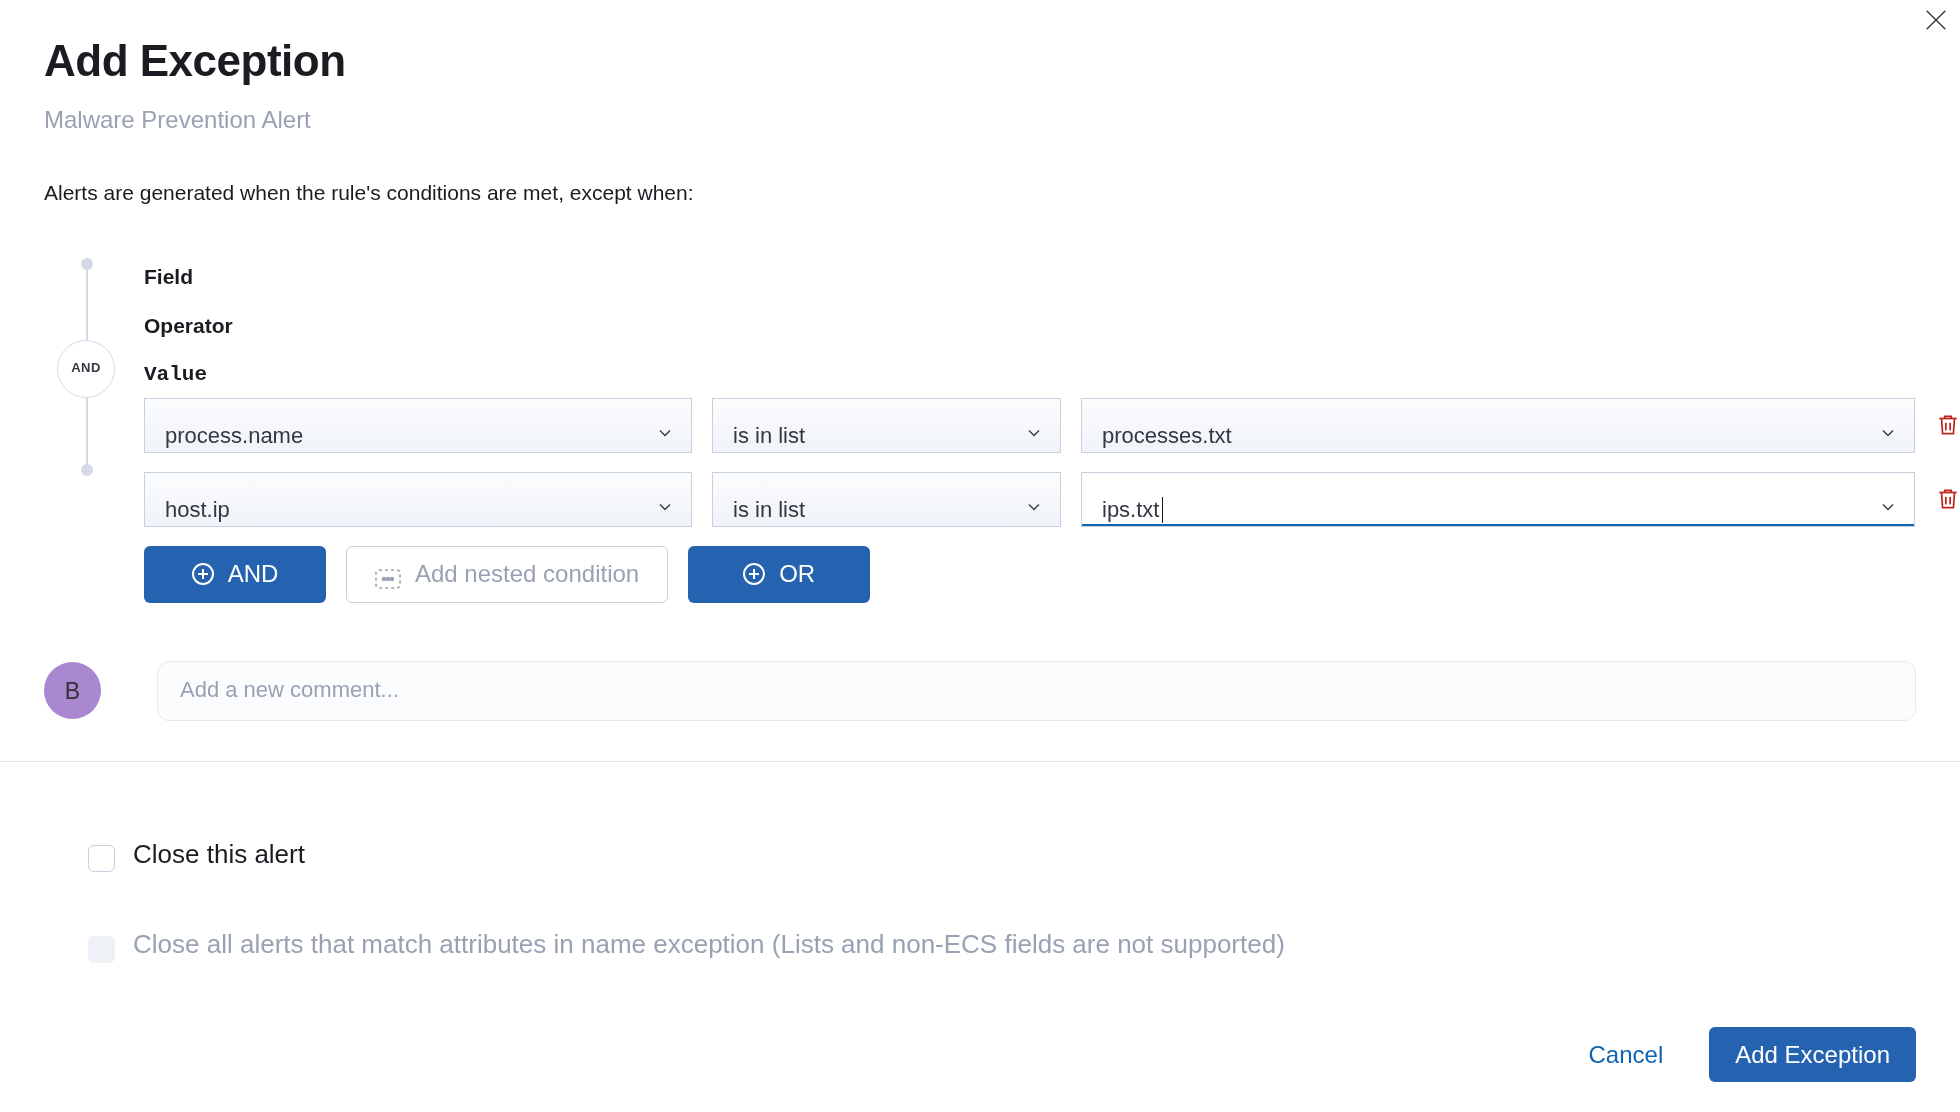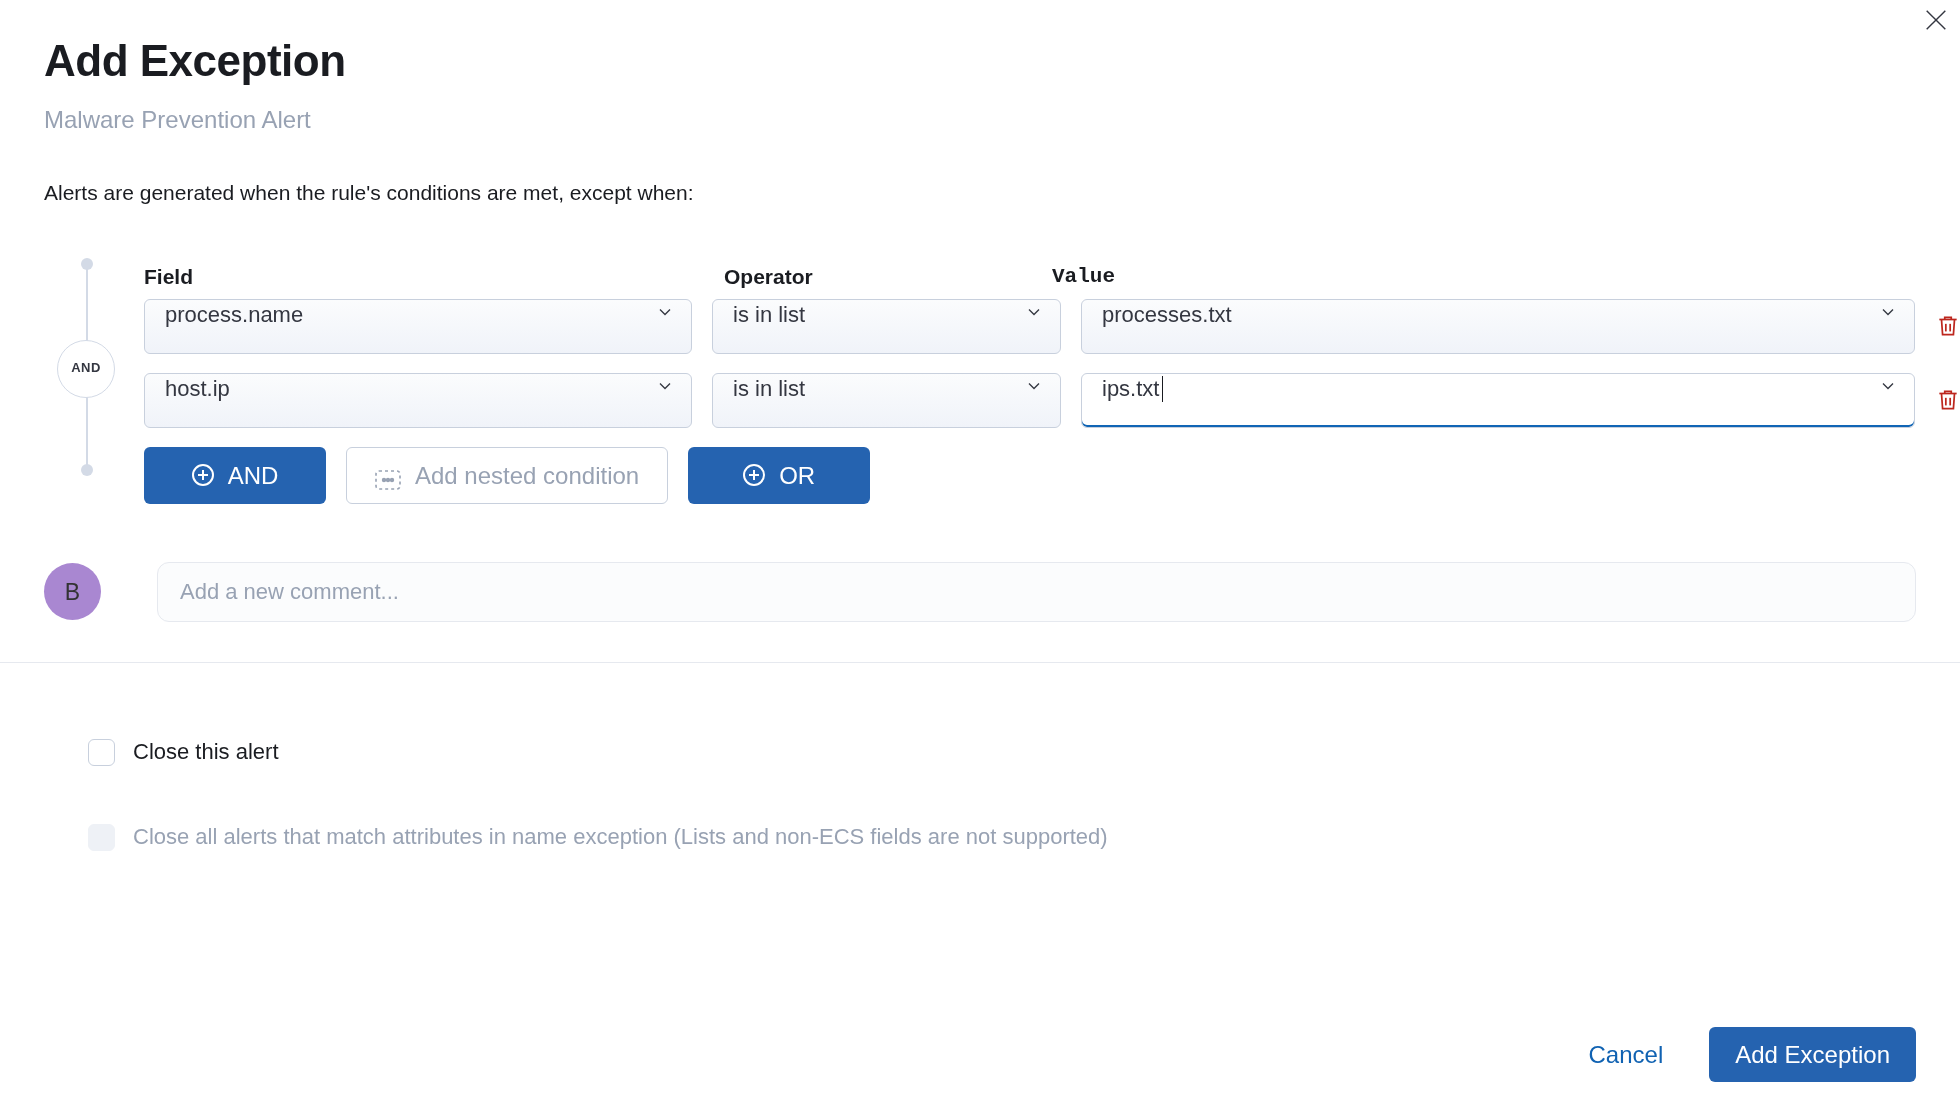--- a/index.html
+++ b/index.html
@@ -95,47 +95,48 @@
     color: #343741;
   }
 
   .conditions-main {
     flex: 1;
     padding-right: 36px;
   }
 
   .labels-row {
     display: flex;
-    gap: 32px;
+    gap: 20px;
     margin-bottom: 8px;
+    flex-direction: column;
   }
   .lbl {
     font-size: 21px;
     font-weight: 700;
     color: #1a1c21;
   }
   .lbl.field { width: 548px; }
   .lbl.op    { width: 296px; }
   .lbl.val   { width: 834px; font-family: Liberation Mono, monospace; }
 
   .cond-row {
     display: flex;
     gap: 20px;
     align-items: center;
     margin-bottom: 19px;
   }
   .select-box {
     height: 55px;
     border: 1px solid #c8d0dd;
-    border-radius: 6px;
+    border-radius: 0;
     background: linear-gradient(#fbfcfd, #f0f3f9);
     display: flex;
-    align-items: flex-start;
+    align-items: flex-end;
     justify-content: space-between;
-    padding: 0 16px 0 20px;
+    padding: 8px 16px 0 20px;
     font-size: 22px;
     color: #343741;
     cursor: pointer;
   }
   .select-box .chev { color: #343741; }
   .select-box.field { width: 548px; }
   .select-box.op    { width: 349px; }
   .select-box.val   { width: 834px; }
 
   .select-editing {
@@ -243,23 +244,23 @@
     border: none;
     border-top: 1px solid #e6e9ef;
     width: 100%;
   }
 
   .options {
     padding: 74px 44px 0 44px;
   }
   .checkbox-row {
     display: flex;
-    align-items: center;
+    align-items: flex-end;
     gap: 18px;
-    font-size: 22px;
+    font-size: 26px;
     margin-bottom: 54px;
     padding-left: 44px;
   }
   .checkbox {
     width: 27px;
     height: 27px;
     border: 1px solid #c8d0dd;
     border-radius: 6px;
     background: #fff;
     flex: 0 0 27px;

